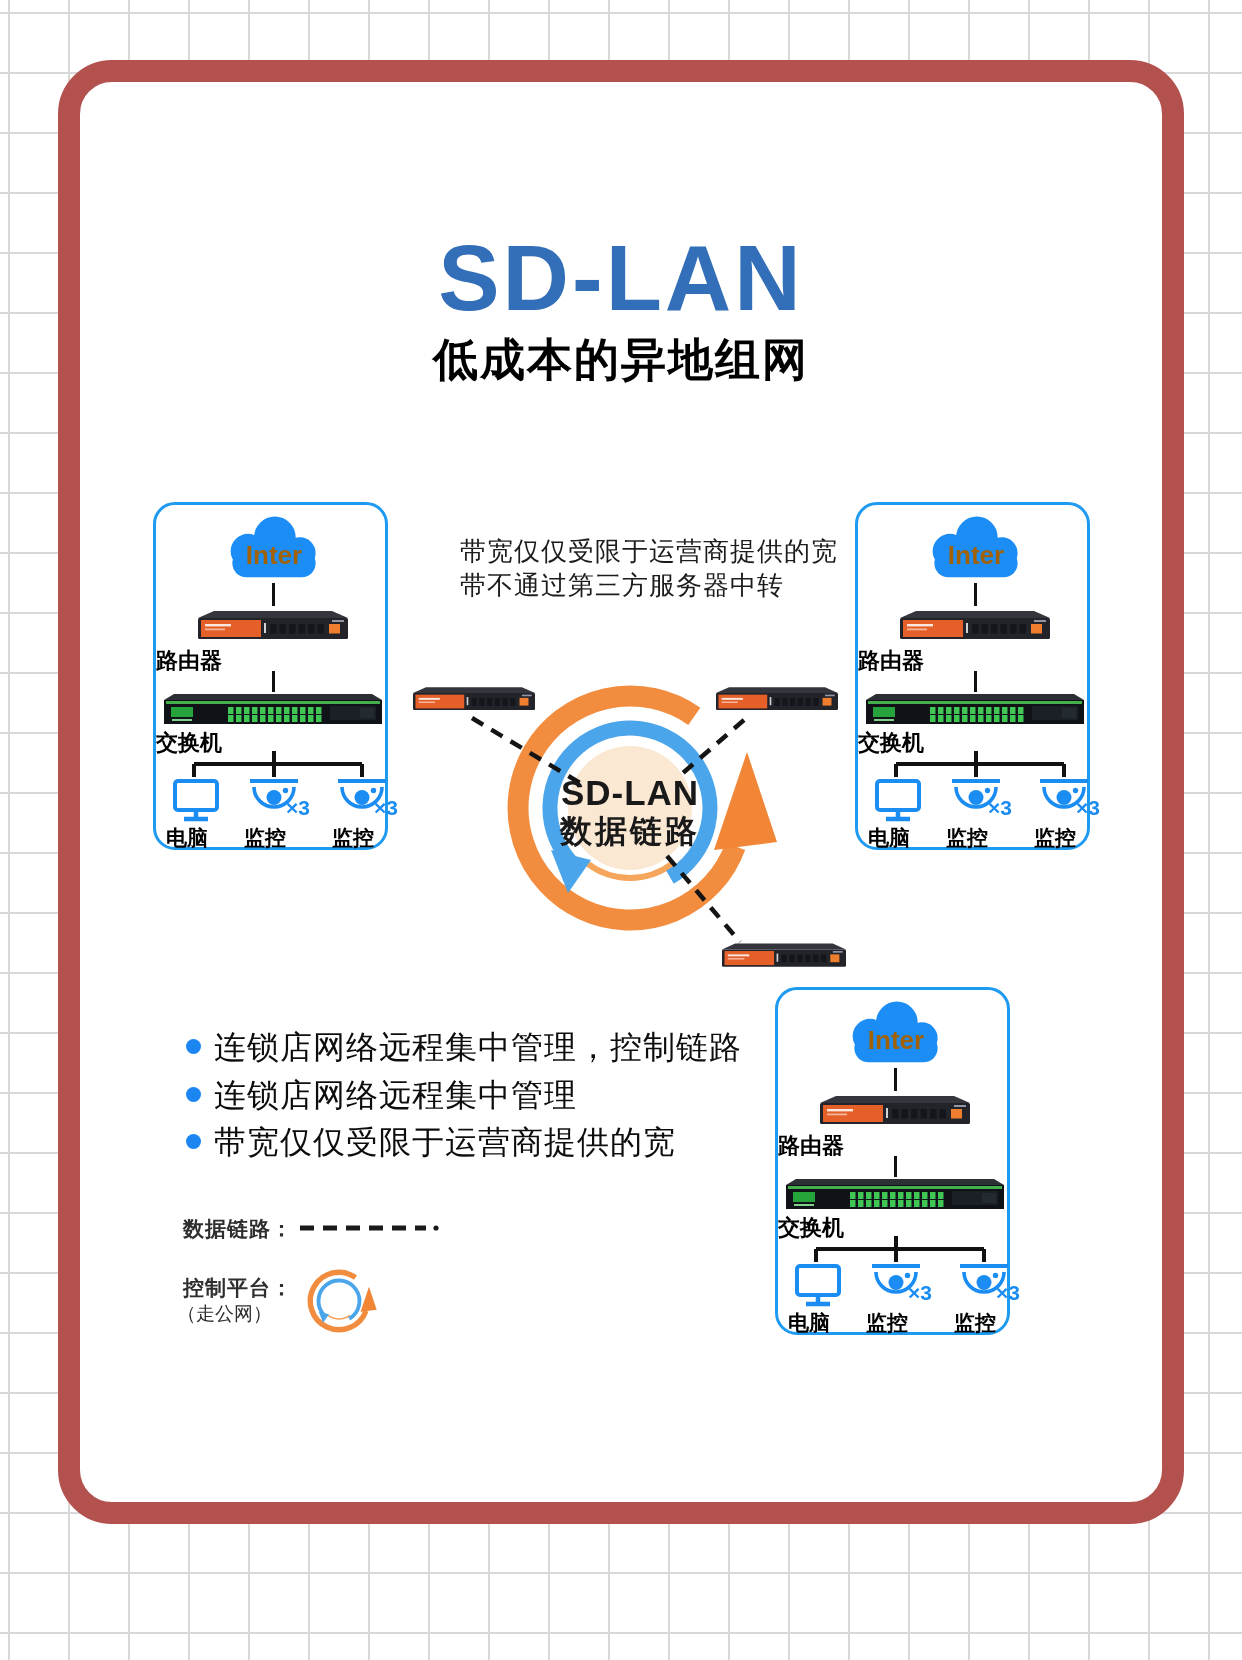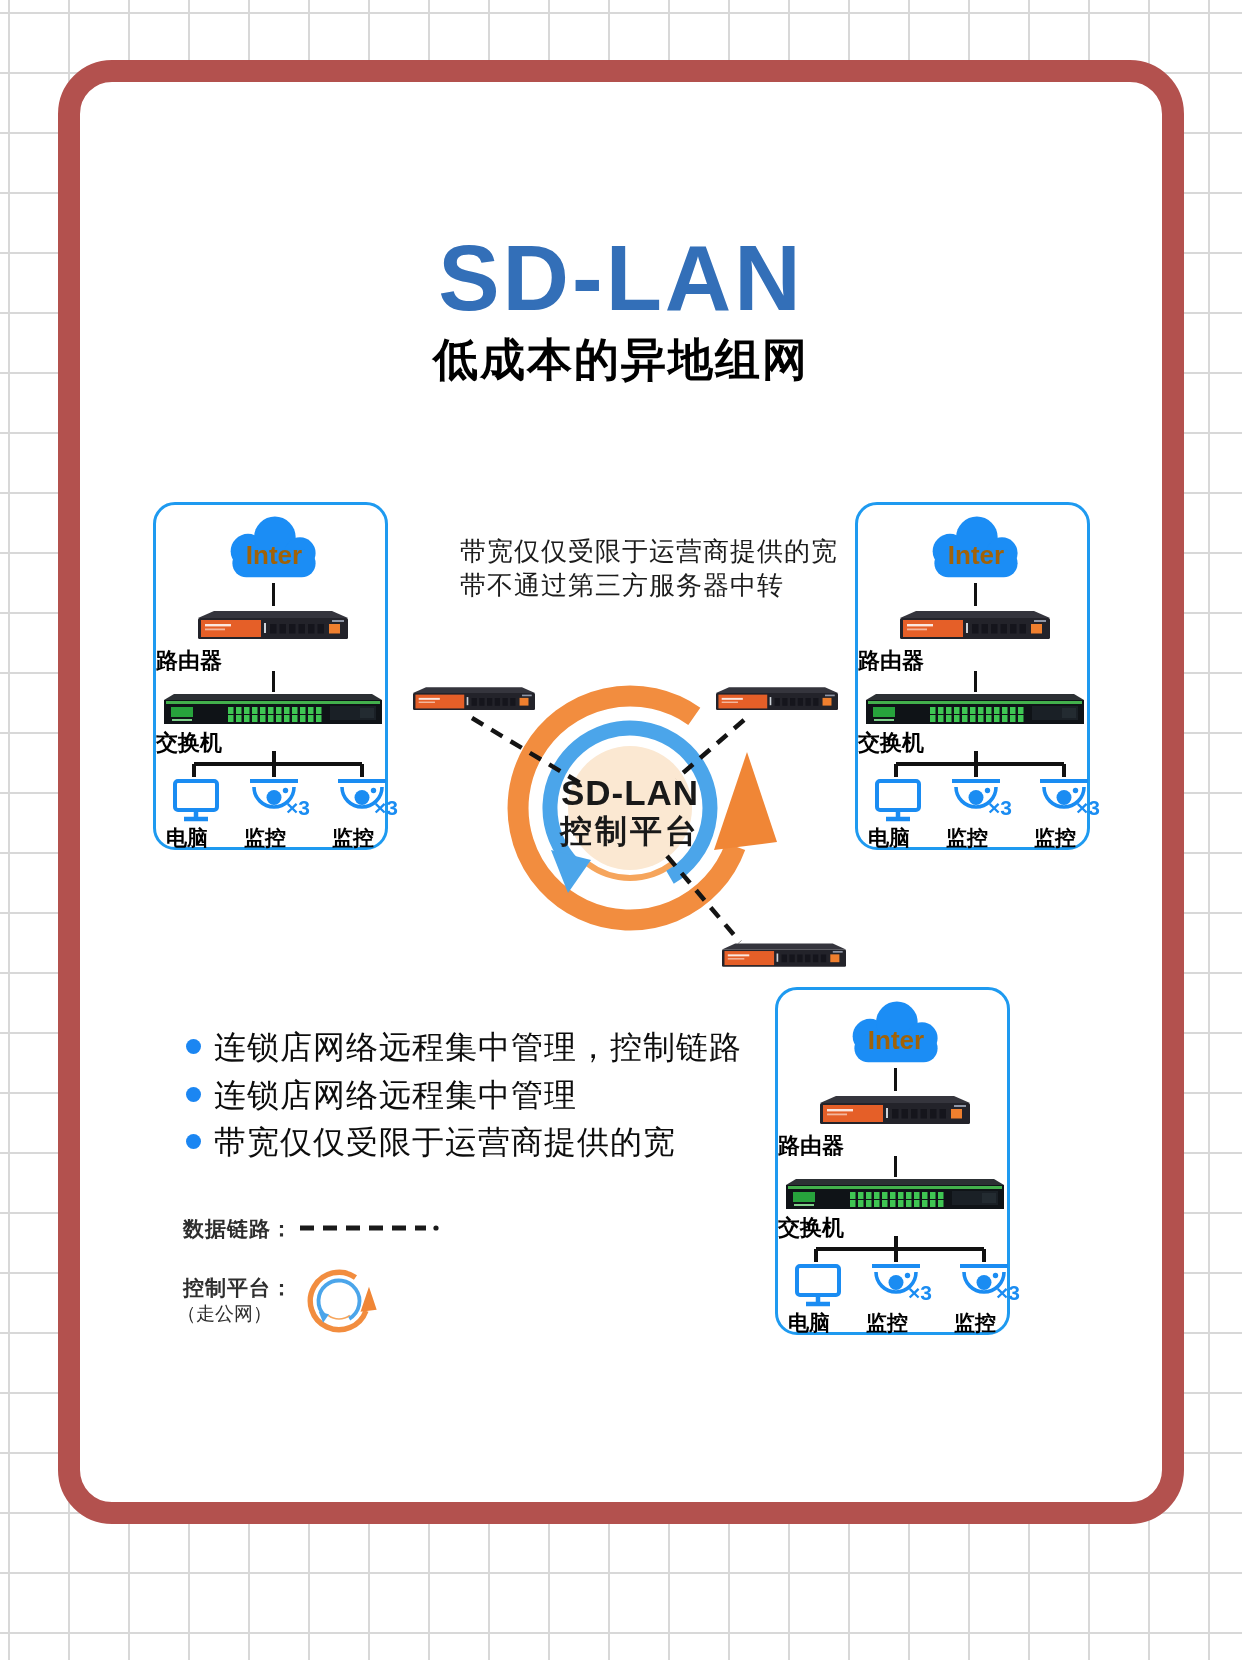--- a/index.html
+++ b/index.html
@@ -138,21 +138,21 @@
       <use href="#sym-router"></use>
     </svg>
 
   <svg class="abs" style="left:0;top:0;pointer-events:none" width="1242" height="1660" viewBox="0 0 1242 1660">
     <path d="M472,718 L580,783" stroke="#141414" stroke-width="4.5" stroke-dasharray="13 9.5" fill="none"></path>
     <path d="M744,720 L676,779" stroke="#141414" stroke-width="4.5" stroke-dasharray="13 9.5" fill="none"></path>
     <path d="M667,856 L740,942" stroke="#141414" stroke-width="4.5" stroke-dasharray="13 9.5" fill="none"></path>
   </svg>
 
   <span class="abs plat1">SD-LAN</span>
-  <span class="abs plat2">控制平台</span>
+  <span class="abs plat2">数据链路</span>
 
   <div class="site-slot" style="left:153px;top:502px">
   <div class="site-inner">
     <div class="abs" style="left:66px;top:8px;width:104px;height:66px">
       <svg class="abs" style="left:0;top:0" width="104" height="66" viewBox="0 0 120 76">
             <use href="#sym-cloud"></use>
           </svg>
       <span class="cloud-txt">Inter</span>
     </div>
     <div class="vline abs" style="left:116px;top:78px;height:23px"></div>

